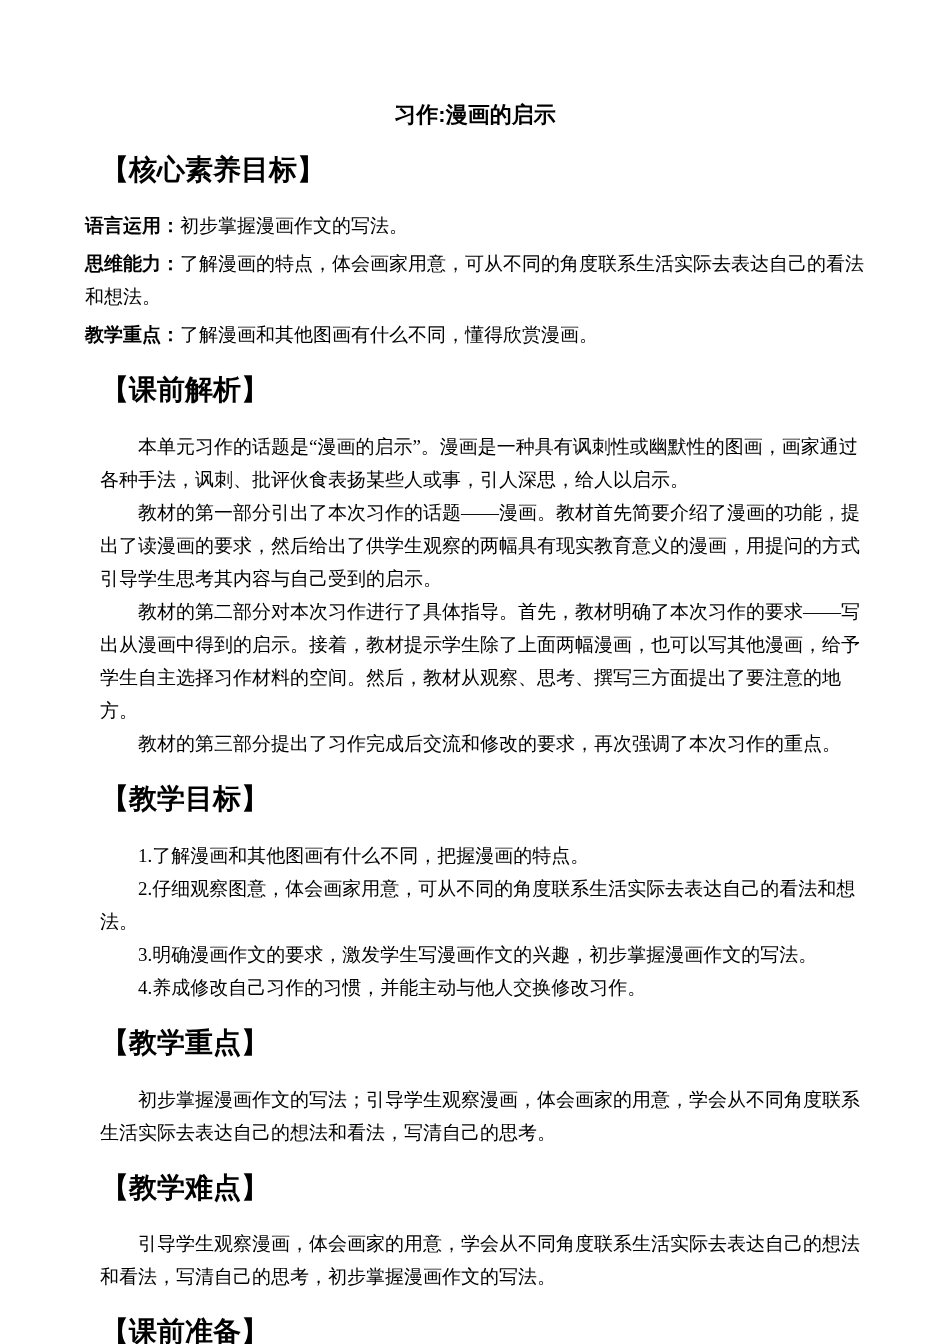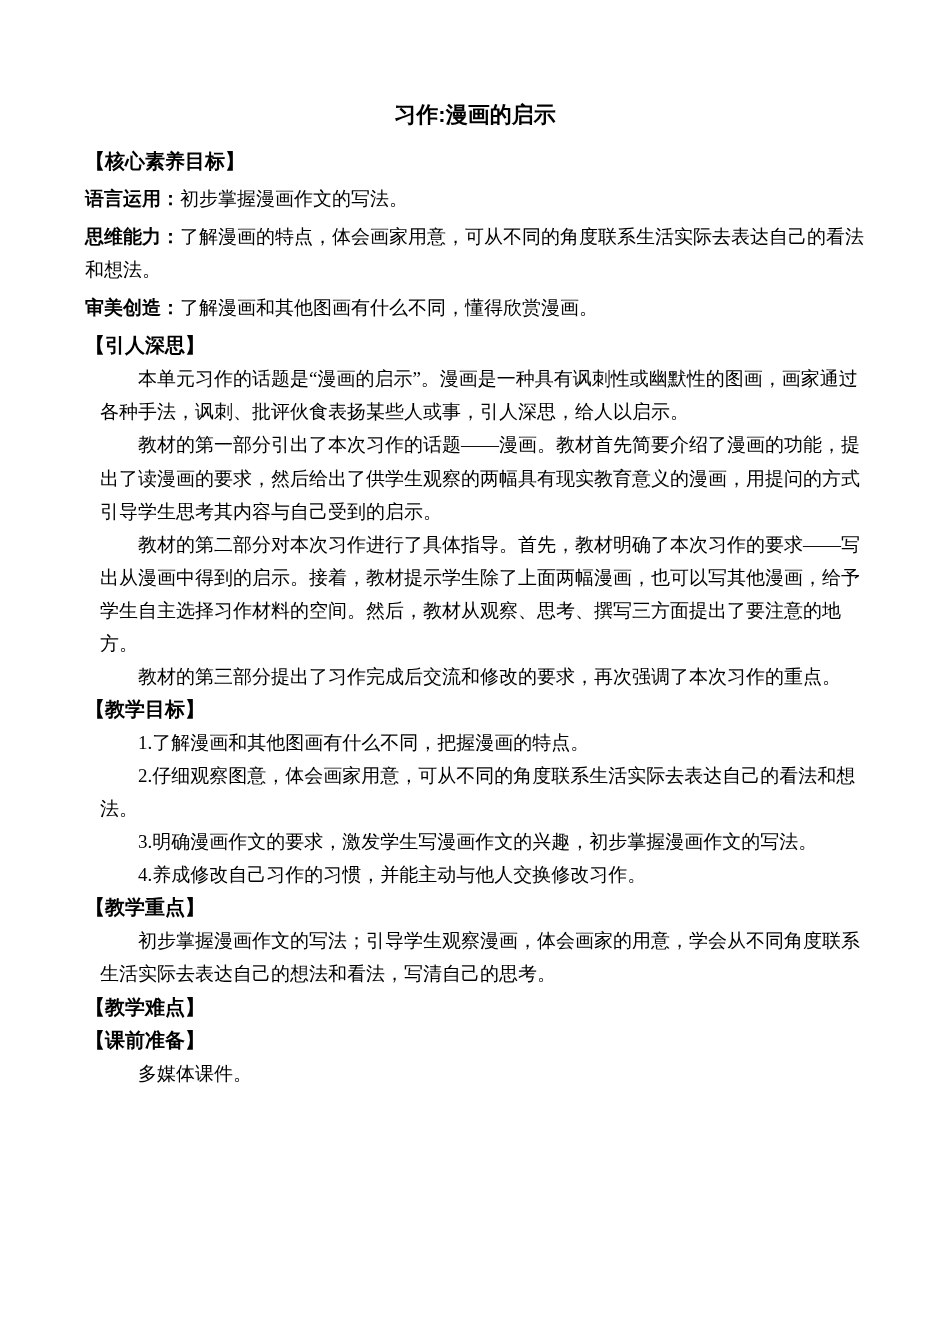--- a/index.html
+++ b/index.html
@@ -23,23 +23,23 @@
   .doc-title {
     font-family: "Liberation Sans", "DejaVu Sans", sans-serif;
     font-size: 22px;
     font-weight: bold;
     text-align: center;
     margin: 0 0 14px 0;
     line-height: 1.4;
   }
   .sec-heading {
     font-family: "Liberation Sans", "DejaVu Sans", sans-serif;
-    font-size: 20px;
+    font-size: 28px;
     font-weight: bold;
-    margin: 0;
+    margin: 16px;
     line-height: 1.66;
   }
   .labeled-para {
     margin: 4px 0 5px 0;
   }
   .labeled-para strong {
     font-family: "Liberation Sans", "DejaVu Sans", sans-serif;
     font-weight: bold;
   }
   .para {
@@ -52,30 +52,31 @@
 </style>
 </head>
 <body>
 
 <div class="page">
   <h1 class="doc-title">习作:漫画的启示</h1>
   <div id="doc-body">
       <h2 class="sec-heading">【核心素养目标】</h2>
       <p class="labeled-para"><strong>语言运用：</strong><span>初步掌握漫画作文的写法。</span></p>
       <p class="labeled-para"><strong>思维能力：</strong><span>了解漫画的特点，体会画家用意，可从不同的角度联系生活实际去表达自己的看法和想法。</span></p>
-      <p class="labeled-para"><strong>审美创造：</strong><span>了解漫画和其他图画有什么不同，懂得欣赏漫画。</span></p>
-      <h2 class="sec-heading">【引人深思】</h2>
+      <p class="labeled-para"><strong>教学重点：</strong><span>了解漫画和其他图画有什么不同，懂得欣赏漫画。</span></p>
+      <h2 class="sec-heading">【课前解析】</h2>
       <p class="para indent">本单元习作的话题是“漫画的启示”。漫画是一种具有讽刺性或幽默性的图画，画家通过各种手法，讽刺、批评伙食表扬某些人或事，引人深思，给人以启示。</p>
       <p class="para indent">教材的第一部分引出了本次习作的话题——漫画。教材首先简要介绍了漫画的功能，提出了读漫画的要求，然后给出了供学生观察的两幅具有现实教育意义的漫画，用提问的方式引导学生思考其内容与自己受到的启示。</p>
       <p class="para indent">教材的第二部分对本次习作进行了具体指导。首先，教材明确了本次习作的要求——写出从漫画中得到的启示。接着，教材提示学生除了上面两幅漫画，也可以写其他漫画，给予学生自主选择习作材料的空间。然后，教材从观察、思考、撰写三方面提出了要注意的地方。</p>
       <p class="para indent">教材的第三部分提出了习作完成后交流和修改的要求，再次强调了本次习作的重点。</p>
       <h2 class="sec-heading">【教学目标】</h2>
       <p class="para indent">1.了解漫画和其他图画有什么不同，把握漫画的特点。</p>
       <p class="para indent">2.仔细观察图意，体会画家用意，可从不同的角度联系生活实际去表达自己的看法和想法。</p>
       <p class="para indent">3.明确漫画作文的要求，激发学生写漫画作文的兴趣，初步掌握漫画作文的写法。</p>
       <p class="para indent">4.养成修改自己习作的习惯，并能主动与他人交换修改习作。</p>
       <h2 class="sec-heading">【教学重点】</h2>
       <p class="para indent">初步掌握漫画作文的写法；引导学生观察漫画，体会画家的用意，学会从不同角度联系生活实际去表达自己的想法和看法，写清自己的思考。</p>
       <h2 class="sec-heading">【教学难点】</h2>
+      <p class="para indent">引导学生观察漫画，体会画家的用意，学会从不同角度联系生活实际去表达自己的想法和看法，写清自己的思考，初步掌握漫画作文的写法。</p>
       <h2 class="sec-heading">【课前准备】</h2>
       <p class="para indent">多媒体课件。</p>
     </div>
 </div>
 
 </body></html>

